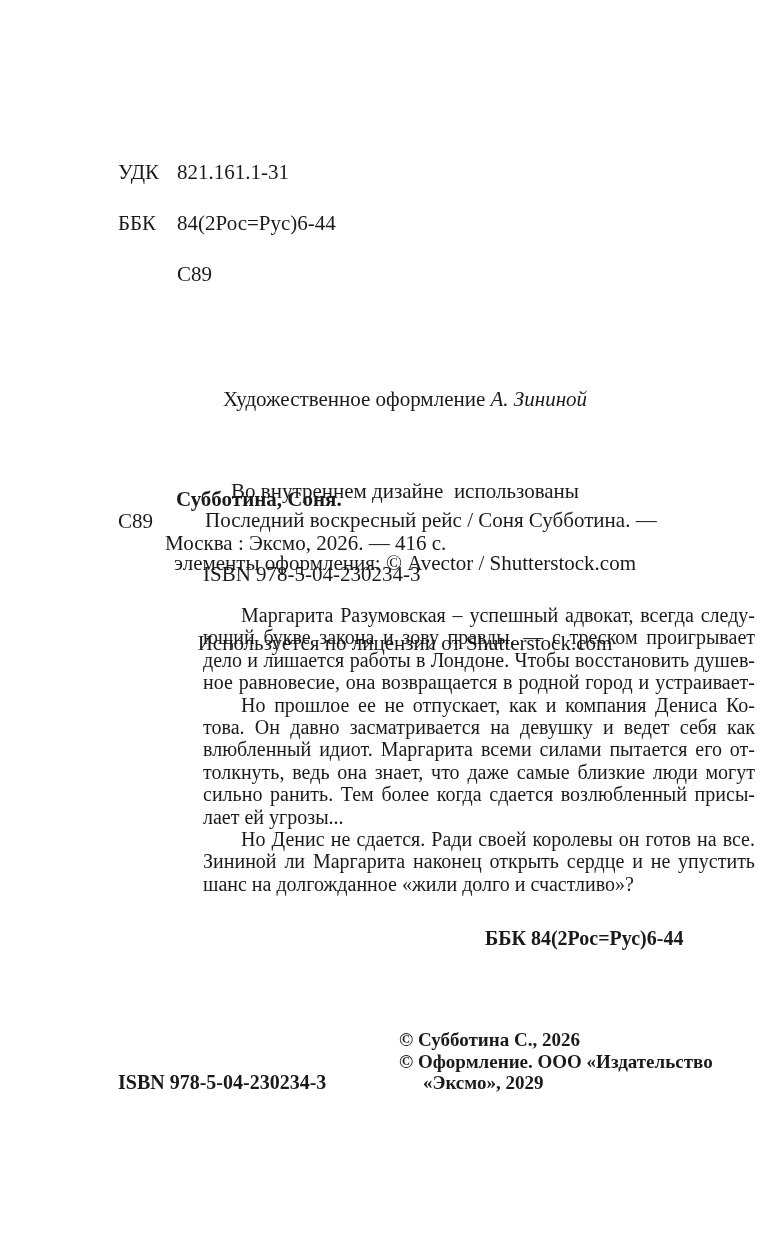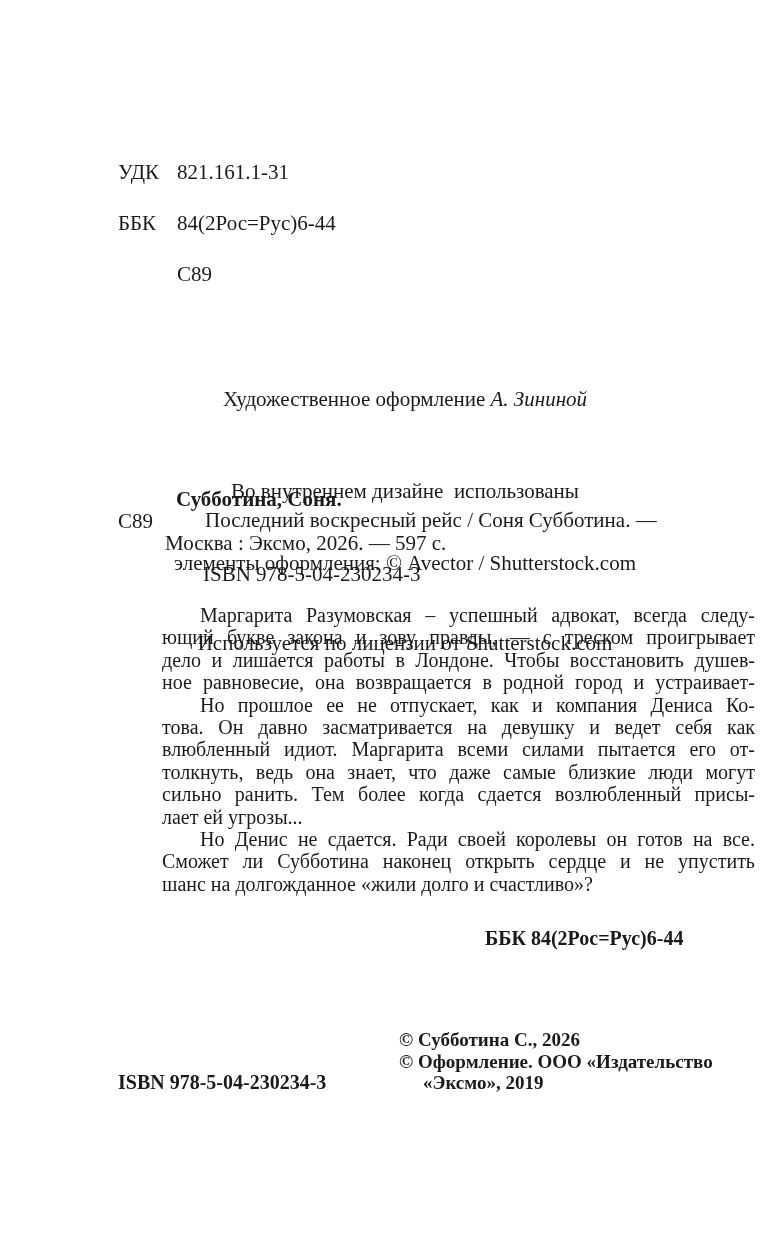--- a/index.html
+++ b/index.html
@@ -25,21 +25,21 @@
 
   
   .author-heading { left: 176px; top: 487px; font-size: 21px; font-weight: bold; }
   .catalog-code { left: 118px; top: 509px; font-size: 21px; }
   .catalog-desc { left: 165px; top: 509px; width: 545px; font-size: 21px; line-height: 22.5px; }
   .catalog-desc .indent { text-indent: 40px; }
   .catalog-isbn { left: 203px; top: 562px; font-size: 21px; }
 
   
   .annotation { left: 162px; top: 604px; width: 593px; font-size: 20px; line-height: 22.4px; }
-  .jline { text-align: justify; text-align-last: justify; }
+  .jline { text-align: justify; text-align-last: justify; margin-left: 41px; }
   .jline.lastline { text-align-last: left; }
   .jline.firstline { text-indent: 38px; }
 
   
   .classif { left: 485px; top: 927px; font-size: 20px; line-height: 22px; font-weight: bold; }
 
   
   .footer-isbn { left: 118px; top: 1071px; font-size: 20px; font-weight: bold; }
   .copyright { left: 399px; top: 1029px; font-size: 19px; line-height: 21.5px; font-weight: bold; }
   .copyright .cont { padding-left: 24px; }
@@ -68,50 +68,50 @@
     <div><span>Художественное оформление </span><span class="italic">А. Зининой</span></div>
     <div class="gap-lg">Во внутреннем дизайне  использованы</div>
     <div>элементы оформления: © Avector / Shutterstock.com</div>
     <div class="gap-md">Используется по лицензии от Shutterstock.com</div>
   </div>
 
   <div class="abs author-heading">Субботина, Соня.</div>
   <div class="abs catalog-code">С89</div>
   <div class="abs catalog-desc">
     <div class="indent">Последний воскресный рейс / Соня Субботина. —</div>
-    <div>Москва : Эксмо, 2026. — 597 с.</div>
+    <div>Москва : Эксмо, 2026. — 416 с.</div>
   </div>
   <div class="abs catalog-isbn">ISBN 978-5-04-230234-3</div>
 
   <div class="abs annotation">
     <div>
       <div class="jline firstline">Маргарита Разумовская – успешный адвокат, всегда следу-</div>
       <div class="jline">ющий букве закона и зову правды, — с треском проигрывает</div>
       <div class="jline">дело и лишается работы в Лондоне. Чтобы восстановить душев-</div>
       <div class="jline">ное равновесие, она возвращается в родной город и устраивает-</div>
     </div>
     <div>
       <div class="jline firstline">Но прошлое ее не отпускает, как и компания Дениса Ко-</div>
       <div class="jline">това. Он давно засматривается на девушку и ведет себя как</div>
       <div class="jline">влюбленный идиот. Маргарита всеми силами пытается его от-</div>
       <div class="jline">толкнуть, ведь она знает, что даже самые близкие люди могут</div>
       <div class="jline">сильно ранить. Тем более когда сдается возлюбленный присы-</div>
       <div class="jline lastline">лает ей угрозы...</div>
     </div>
     <div>
       <div class="jline firstline">Но Денис не сдается. Ради своей королевы он готов на все.</div>
-      <div class="jline">Сможет ли Субботина наконец открыть  сердце и не упустить</div>
+      <div class="jline">Зининой ли Маргарита наконец открыть  сердце и не упустить</div>
       <div class="jline lastline">шанс на долгожданное «жили долго и счастливо»?</div>
     </div>
   </div>
 
   <div class="abs classif">
     <div>ББК 84(2Рос=Рус)6-44</div>
   </div>
 
   <div class="abs copyright">
     <div>© Субботина С., 2026</div>
     <div>© Оформление. ООО «Издательство</div>
-    <div class="cont">«Эксмо», 2019</div>
+    <div class="cont">«Эксмо», 2029</div>
   </div>
   <div class="abs footer-isbn">ISBN 978-5-04-230234-3</div>
 
 </div>
 
 </body></html>

